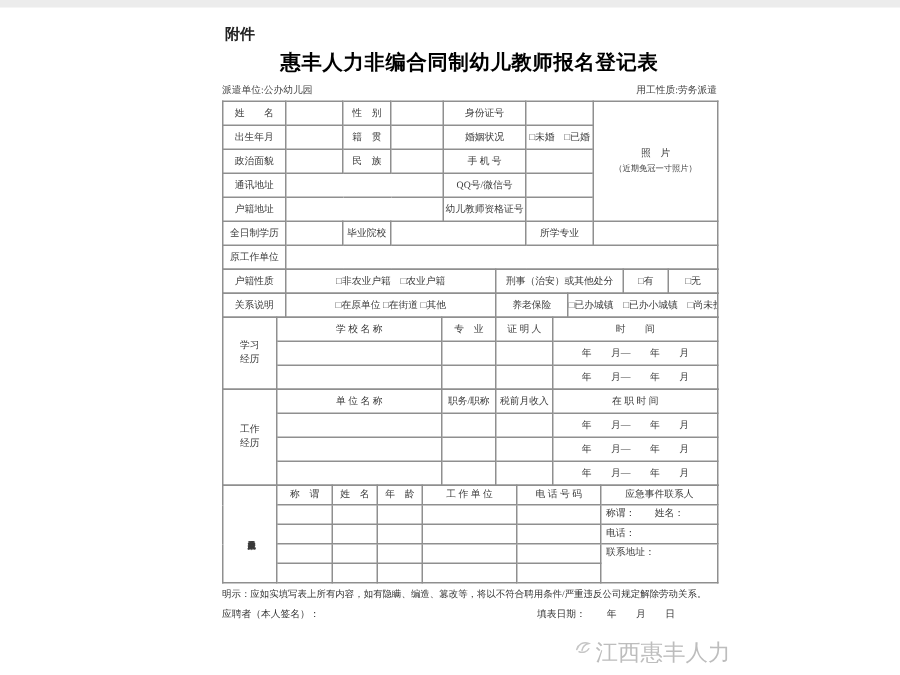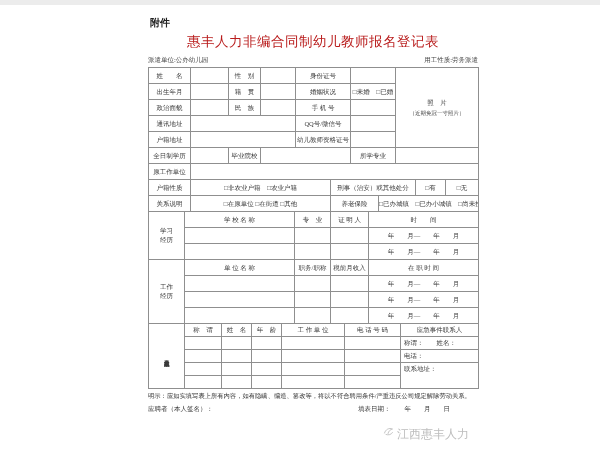--- a/index.html
+++ b/index.html
@@ -2,42 +2,42 @@
 <html><head>
 <meta charset="utf-8">
 <style>
   html,body{margin:0;padding:0;}
   body{width:600px;height:450px;background:#f2f2f2;}
   .sheet{position:relative;width:600px;height:450px;background:#ffffff;overflow:hidden;
          font-family:"Liberation Serif","DejaVu Serif",serif;color:#3a3a3a;}
   .topstrip{position:absolute;top:0;left:0;right:0;height:5px;background:#ececec;}
   .attachment{position:absolute;left:150px;top:16px;font-size:10px;font-weight:bold;color:#222;}
   .title{position:absolute;left:122px;top:33px;width:382px;text-align:center;
-         font-size:13.5px;font-weight:normal;color:#b91c1c;letter-spacing:0.5px;}
+         font-size:13.5px;font-weight:bold;color:#000000;letter-spacing:0.5px;}
   .meta{position:absolute;left:148px;top:56px;width:330px;display:flex;
         justify-content:space-between;font-size:6.5px;color:#444;}
   .tables{position:absolute;left:148px;top:67px;width:330px;}
   table{border-collapse:collapse;table-layout:fixed;width:330px;margin-top:-1px;}
   table.first{margin-top:0;}
   td{border:1px solid #8f8f8f;font-size:6.5px;text-align:center;padding:0;
      overflow:hidden;line-height:1.15;color:#3a3a3a;white-space:nowrap;}
   .t16 tr{height:16px;}
   .t13 tr{height:13px;}
   td.leftal{text-align:left;padding-left:3px;}
   .vwrap{width:15px;margin:0 auto;white-space:normal;line-height:1.25;font-size:6.5px;}
   .vcol{writing-mode:vertical-rl;margin:0 auto;font-size:5.5px;line-height:1;letter-spacing:0;}
   .photo-note{font-size:5.5px;margin-top:4px;color:#444;}
   .emg{vertical-align:top;padding-top:2px;}
   .notice{position:absolute;left:148px;top:392px;width:340px;font-size:6.3px;
           color:#333;white-space:nowrap;}
   .sigline{position:absolute;left:148px;top:405px;width:330px;font-size:6.5px;
            display:flex;align-items:center;color:#333;}
   .sig-right{margin-left:auto;padding-right:28px;display:flex;gap:14px;}
   .logo{position:absolute;left:383px;top:426px;display:flex;align-items:flex-start;gap:3px;
-        color:#bdbdbd;font-size:12px;font-family:"Liberation Sans","DejaVu Sans",sans-serif;}
+        color:#bdbdbd;font-size:15px;font-family:"Liberation Sans","DejaVu Sans",sans-serif;}
   .logo svg{display:block;}
 </style>
 </head>
 <body>
 
 <div class="sheet">
   <div class="topstrip"></div>
 
   <div class="attachment">附件</div>
   <div class="title">惠丰人力非编合同制幼儿教师报名登记表</div>

